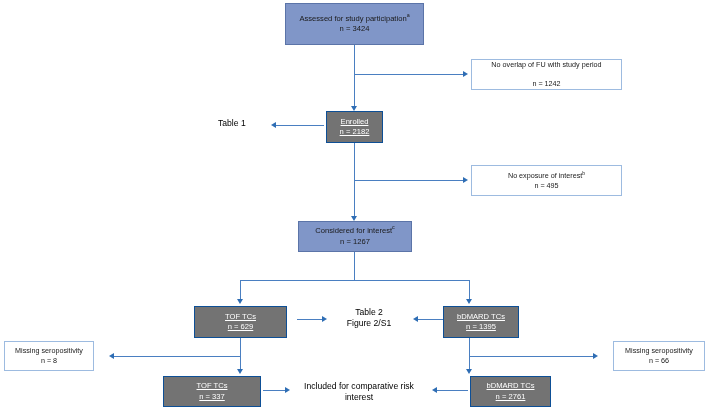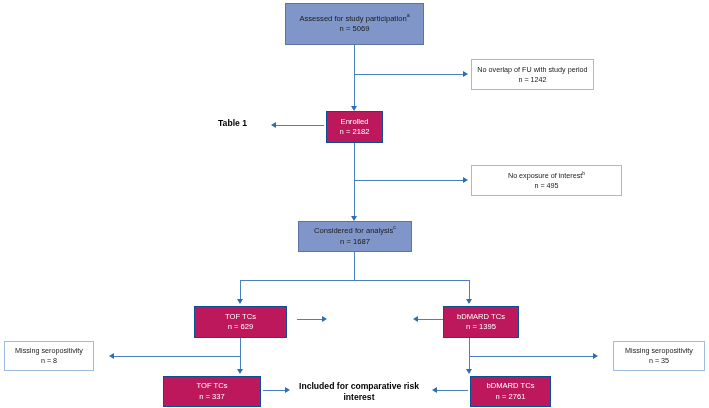--- a/index.html
+++ b/index.html
@@ -33,38 +33,39 @@
   }
   
   .box.light {
     background: #8096c8;
     border: 1px solid #5b74a8;
     color: #1a1a1a;
     font-size: 7.6px;
   }
   
   .box.solid {
-    background: #be185d;
+    background: #737373;
     border: 1px solid #0d4f96;
     color: #ffffff;
     font-size: 7.6px;
     font-weight: 400;
+    text-decoration: underline;
   }
   
   .box.outline {
     background: #ffffff;
     border: 1px solid #9dbbe0;
     color: #1a1a1a;
     font-size: 7.2px;
   }
   .caption {
     position: absolute;
     text-align: center;
     font-size: 8.6px;
-    font-weight: bold;
+    font-weight: normal;
     color: #000000;
     line-height: 1.3;
     white-space: nowrap;
   }
   
   .vline {
     position: absolute;
     width: 1px;
     background: #4a7fc1;
   }
@@ -145,66 +146,70 @@
   <div class="arrow right" style="left:593px; top:352.5px;"></div>
 
   <div class="hline" style="left:263px; top:390px; width:24px;"></div>
   <div class="arrow right" style="left:285px; top:386.5px;"></div>
 
   <div class="hline" style="left:437px; top:390px; width:31px;"></div>
   <div class="arrow left" style="left:432px; top:386.5px;"></div>
 
   <div class="box light" style="left:285px; top:3px; width:139px; height:42px;">
     <span class="l1"><span>Assessed for study participation</span><sup>a</sup></span>
-    <span class="l2">n = 5069</span>
-  </div>
-
-  <div class="box outline" style="left:471px; top:59px; width:123px; height:31px;">
+    <span class="l2">n = 3424</span>
+  </div>
+
+  <div class="box outline" style="left:471px; top:59px; width:151px; height:31px;justify-content:space-between;">
     <span class="l1"><span>No overlap of FU with study period</span><sup></sup></span>
     <span class="l2">n = 1242</span>
   </div>
 
   <div class="caption" style="left:218px; top:118px;">
     <span>Table 1</span>
   </div>
 
   <div class="box solid" style="left:326px; top:111px; width:57px; height:32px;">
     <span class="l1"><span>Enrolled</span><sup></sup></span>
     <span class="l2">n = 2182</span>
   </div>
 
   <div class="box outline" style="left:471px; top:165px; width:151px; height:31px;">
     <span class="l1"><span>No exposure of interest</span><sup>b</sup></span>
     <span class="l2">n = 495</span>
   </div>
 
   <div class="box light" style="left:298px; top:221px; width:114px; height:31px;">
-    <span class="l1"><span>Considered for analysis</span><sup>c</sup></span>
-    <span class="l2">n = 1687</span>
+    <span class="l1"><span>Considered for interest</span><sup>c</sup></span>
+    <span class="l2">n = 1267</span>
   </div>
 
   <div class="box solid" style="left:194px; top:306px; width:93px; height:32px;">
     <span class="l1"><span>TOF TCs</span><sup></sup></span>
     <span class="l2">n = 629</span>
   </div>
 
+  <div class="caption" style="left:331px; top:307px; width:76px;">
+    <div>Table 2</div>
+    <div>Figure 2/S1</div>
+  </div>
 
   <div class="box solid" style="left:443px; top:306px; width:76px; height:32px;">
     <span class="l1"><span>bDMARD TCs</span><sup></sup></span>
     <span class="l2">n = 1395</span>
   </div>
 
   <div class="box outline" style="left:4px; top:341px; width:90px; height:30px;">
     <span class="l1"><span>Missing seropositivity</span><sup></sup></span>
     <span class="l2">n = 8</span>
   </div>
 
   <div class="box outline" style="left:613px; top:341px; width:92px; height:30px;">
     <span class="l1"><span>Missing seropositivity</span><sup></sup></span>
-    <span class="l2">n = 35</span>
+    <span class="l2">n = 66</span>
   </div>
 
   <div class="box solid" style="left:163px; top:376px; width:98px; height:31px;">
     <span class="l1"><span>TOF TCs</span><sup></sup></span>
     <span class="l2">n = 337</span>
   </div>
 
   <div class="caption" style="left:289px; top:381px; width:140px;">
     <div>Included for comparative risk</div>
     <div>interest</div>

